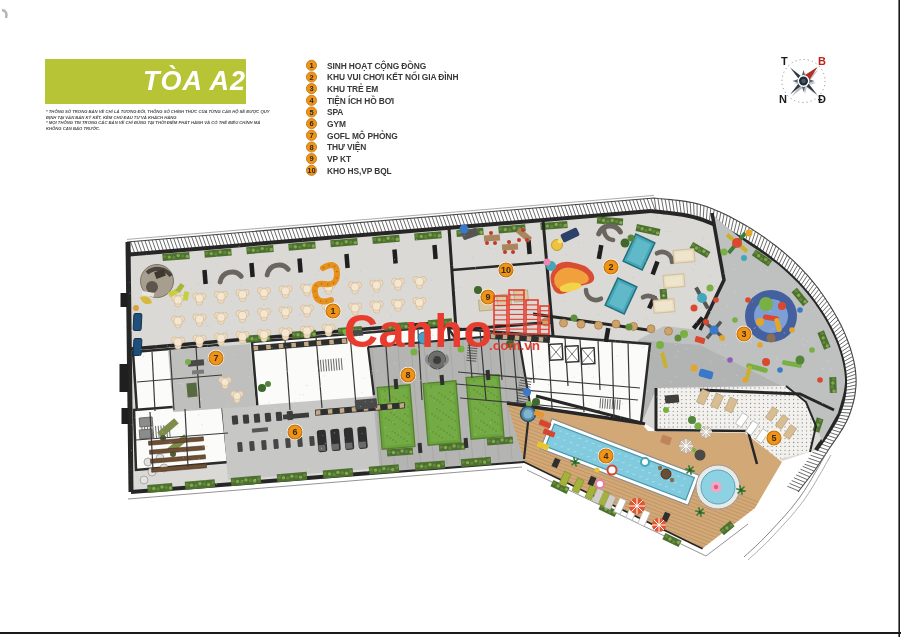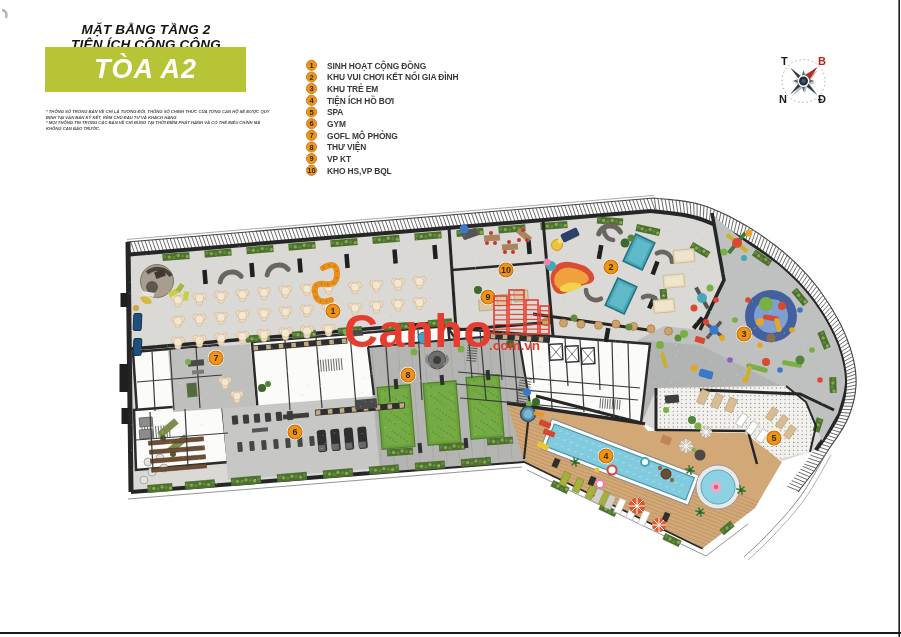--- a/index.html
+++ b/index.html
@@ -1,24 +1,23 @@
 <!DOCTYPE html>
 <html><head><meta charset="utf-8">
 <style>
 html,body{margin:0;padding:0;background:#fff;width:901px;height:637px;overflow:hidden}
 #page{position:relative;width:901px;height:637px;font-family:"Liberation Sans",sans-serif}
 .hdr{position:absolute;left:0;top:22px;width:292px;text-align:center;font-weight:bold;font-style:italic;font-size:13.5px;line-height:15px;color:#141414;letter-spacing:0.2px}
-.gbox{position:absolute;left:45px;top:47px;width:201px;height:45px;background:#b7c436;display:flex;align-items:center;justify-content:center}
+.gbox{position:absolute;left:45px;top:59px;width:201px;height:45px;background:#b7c436;display:flex;align-items:center;justify-content:flex-end}
 .gbox span{color:#fff;font-weight:bold;font-style:italic;font-size:27px;letter-spacing:1px}
 .fine{position:absolute;left:46px;top:109px;width:245px;font-size:4.2px;font-style:italic;font-weight:bold;color:#4a4a4a;line-height:5.6px}
 svg{position:absolute;left:0;top:0}
 </style></head>
 <body>
 <div id="page">
-<div class="hdr">MẶT BẰNG TẦNG 2<br>TIỆN ÍCH CÔNG CỘNG</div>
 <div class="gbox">
       <span>TÒA A2</span>
     </div>
 <div class="fine">* THÔNG SỐ TRONG BẢN VẼ CHỈ LÀ TƯƠNG ĐỐI, THÔNG SỐ CHÍNH THỨC CỦA TỪNG CĂN HỘ SẼ ĐƯỢC QUY<br>ĐỊNH TẠI VĂN BẢN KÝ KẾT, KÈM CHỦ ĐẦU TƯ VÀ KHÁCH HÀNG<br>* MỌI THÔNG TIN TRONG CÁC BẢN VẼ CHỈ ĐÚNG TẠI THỜI ĐIỂM PHÁT HÀNH VÀ CÓ THỂ ĐIỀU CHỈNH MÀ<br>KHÔNG CẦN BÁO TRƯỚC.</div>
 <svg width="901" height="637" viewBox="0 0 901 637">
 <g>
         <polygon points="127.0,242.0 654.0,198.0 655.9,198.2 658.2,198.5 660.8,198.7 663.8,199.0 667.1,199.3 670.5,199.6 674.2,200.0 677.9,200.4 681.8,200.9 685.6,201.4 689.4,202.1 693.1,202.8 696.6,203.6 700.0,204.5 703.2,205.5 706.5,206.6 709.7,207.8 713.0,209.0 716.2,210.4 719.5,211.8 722.7,213.2 725.9,214.7 729.1,216.3 732.3,218.0 735.5,219.7 738.7,221.4 741.8,223.2 745.0,225.0 748.2,226.9 751.3,228.8 754.5,230.9 757.8,233.0 761.0,235.1 764.1,237.3 767.3,239.6 770.4,241.9 773.5,244.2 776.6,246.5 779.5,248.9 782.5,251.3 785.3,253.6 788.0,256.0 790.6,258.4 793.2,260.7 795.7,263.1 798.1,265.5 800.5,267.9 802.9,270.3 805.1,272.8 807.4,275.2 809.5,277.7 811.7,280.3 813.8,282.9 815.9,285.5 818.0,288.2 820.0,291.0 822.0,293.8 824.1,296.7 826.1,299.7 828.1,302.7 830.0,305.8 831.9,308.9 833.8,312.0 835.6,315.2 837.4,318.3 839.1,321.5 840.7,324.6 842.2,327.8 843.7,330.9 845.0,334.0 846.3,337.1 847.5,340.2 848.6,343.3 849.7,346.4 850.7,349.5 851.6,352.6 852.5,355.8 853.3,358.9 854.0,361.9 854.6,365.0 855.1,368.1 855.5,371.1 855.8,374.1 856.0,377.0 856.1,379.9 856.1,382.8 856.0,385.7 855.7,388.5 855.4,391.3 855.0,394.2 854.6,396.9 854.0,399.7 853.3,402.5 852.6,405.2 851.8,407.9 850.9,410.6 850.0,413.3 849.0,416.0 847.8,418.7 846.5,421.6 844.9,424.6 843.2,427.6 841.3,430.6 839.5,433.5 837.6,436.4 835.7,439.2 833.8,441.9 832.1,444.4 830.5,446.7 829.1,448.8 827.9,450.5 827.0,452.0 816.0,450.0 816.9,448.6 818.1,446.8 819.5,444.8 821.1,442.6 822.8,440.1 824.7,437.4 826.6,434.7 828.5,431.8 830.3,428.9 832.2,426.0 833.9,423.1 835.5,420.3 836.8,417.6 838.0,415.0 839.0,412.5 839.9,410.0 840.8,407.6 841.6,405.1 842.3,402.7 842.9,400.2 843.4,397.8 843.9,395.3 844.3,392.8 844.6,390.3 844.8,387.8 845.0,385.2 845.0,382.6 845.0,380.0 844.9,377.3 844.7,374.6 844.4,371.9 844.0,369.2 843.5,366.4 843.0,363.6 842.4,360.8 841.7,358.0 840.9,355.2 840.1,352.3 839.1,349.5 838.2,346.7 837.1,343.8 836.0,341.0 834.8,338.2 833.5,335.3 832.1,332.4 830.7,329.4 829.1,326.5 827.5,323.6 825.9,320.6 824.2,317.7 822.4,314.8 820.6,311.9 818.7,309.1 816.8,306.4 814.9,303.6 813.0,301.0 811.1,298.4 809.1,295.9 807.1,293.4 805.0,291.0 802.9,288.6 800.8,286.2 798.6,283.8 796.4,281.5 794.1,279.2 791.8,277.0 789.4,274.7 787.0,272.5 784.5,270.2 782.0,268.0 779.4,265.8 776.7,263.5 773.9,261.3 771.1,259.1 768.2,256.8 765.3,254.6 762.3,252.5 759.3,250.3 756.3,248.2 753.2,246.2 750.2,244.2 747.1,242.2 744.0,240.3 741.0,238.5 738.0,236.7 734.9,235.0 731.8,233.3 728.7,231.6 725.6,230.0 722.5,228.4 719.3,226.8 716.2,225.4 713.0,224.0 709.8,222.6 706.6,221.3 703.4,220.1 700.2,219.0 697.0,218.0 693.7,217.1 690.1,216.2 686.4,215.5 682.7,214.8 678.8,214.2 675.0,213.7 671.2,213.2 667.6,212.8 664.1,212.4 660.8,212.1 657.9,211.8 655.2,211.5 652.9,211.3 651.0,211.0 129.0,254.5" fill="#ffffff"></polygon>
 <polygon points="129.0,254.5 651.0,211.0 697.0,218.0 741.0,238.5 782.0,268.0 813.0,301.0 836.0,341.0 845.0,380.0 838.0,415.0 816.0,450.0 782.0,461.0 745.0,432.0 655.0,430.0 645.0,424.0 507.0,403.0 524.0,461.0 131.0,492.0" fill="#dad9d5"></polygon>
 <path d="M127.0 242.0L131.2 253.7 M130.6 241.7L134.8 253.4 M134.2 241.4L138.4 253.1 M137.8 241.1L141.9 252.8 M141.4 240.8L145.5 252.5 M144.9 240.5L149.1 252.2 M148.5 240.2L152.7 251.9 M152.1 239.9L156.3 251.6 M155.7 239.6L159.9 251.3 M159.3 239.3L163.5 251.0 M162.9 239.0L167.1 250.7 M166.5 238.7L170.7 250.4 M170.1 238.4L174.2 250.1 M173.6 238.1L177.8 249.8 M177.2 237.8L181.4 249.5 M180.8 237.5L185.0 249.2 M184.4 237.2L188.6 248.9 M188.0 236.9L192.2 248.6 M191.6 236.6L195.8 248.3 M195.2 236.3L199.4 248.0 M198.8 236.0L202.9 247.7 M202.3 235.7L206.5 247.4 M205.9 235.4L210.1 247.1 M209.5 235.1L213.7 246.8 M213.1 234.8L217.3 246.5 M216.7 234.5L220.9 246.2 M220.3 234.2L224.5 245.9 M223.9 233.9L228.1 245.6 M227.5 233.6L231.6 245.3 M231.0 233.3L235.2 245.0 M234.6 233.0L238.8 244.7 M238.2 232.7L242.4 244.4 M241.8 232.4L246.0 244.1 M245.4 232.1L249.6 243.8 M249.0 231.8L253.2 243.5 M252.6 231.5L256.8 243.2 M256.2 231.2L260.3 242.9 M259.7 230.9L263.9 242.6 M263.3 230.6L267.5 242.3 M266.9 230.3L271.1 242.0 M270.5 230.0L274.7 241.7 M274.1 229.7L278.3 241.4 M277.7 229.4L281.9 241.1 M281.3 229.1L285.5 240.8 M284.9 228.8L289.0 240.5 M288.4 228.5L292.6 240.2 M292.0 228.2L296.2 239.9 M295.6 227.9L299.8 239.6 M299.2 227.6L303.4 239.3 M302.8 227.3L307.0 239.0 M306.4 227.0L310.6 238.7 M310.0 226.7L314.2 238.4 M313.6 226.4L317.7 238.1 M317.1 226.1L321.3 237.8 M320.7 225.8L324.9 237.5 M324.3 225.5L328.5 237.2 M327.9 225.2L332.1 236.9 M331.5 224.9L335.7 236.6 M335.1 224.6L339.3 236.3 M338.7 224.3L342.9 236.0 M342.3 224.0L346.4 235.7 M345.8 223.7L350.0 235.4 M349.4 223.4L353.6 235.1 M353.0 223.1L357.2 234.8 M356.6 222.8L360.8 234.5 M360.2 222.5L364.4 234.2 M363.8 222.2L368.0 233.9 M367.4 221.9L371.6 233.6 M371.0 221.6L375.1 233.3 M374.5 221.3L378.7 233.0 M378.1 221.0L382.3 232.7 M381.7 220.7L385.9 232.4 M385.3 220.4L389.5 232.1 M388.9 220.1L393.1 231.8 M392.5 219.8L396.7 231.5 M396.1 219.5L400.3 231.2 M399.7 219.2L403.8 230.9 M403.2 218.9L407.4 230.6 M406.8 218.6L411.0 230.3 M410.4 218.3L414.6 230.0 M414.0 218.0L418.2 229.7 M417.6 217.7L421.8 229.4 M421.2 217.4L425.4 229.1 M424.8 217.1L429.0 228.8 M428.4 216.8L432.5 228.5 M431.9 216.5L436.1 228.2 M435.5 216.2L439.7 227.9 M439.1 215.9L443.3 227.6 M442.7 215.6L446.9 227.3 M446.3 215.3L450.5 227.0 M449.9 215.0L454.1 226.7 M453.5 214.7L457.7 226.4 M457.1 214.4L461.2 226.1 M460.6 214.1L464.8 225.8 M464.2 213.8L468.4 225.5 M467.8 213.5L472.0 225.2 M471.4 213.2L475.6 224.9 M475.0 212.9L479.2 224.6 M478.6 212.6L482.8 224.3 M482.2 212.3L486.4 224.0 M485.8 212.0L489.9 223.7 M489.3 211.7L493.5 223.4 M492.9 211.4L497.1 223.1 M496.5 211.1L500.7 222.8 M500.1 210.8L504.3 222.5 M503.7 210.5L507.9 222.2 M507.3 210.3L511.5 221.9 M510.9 210.0L515.1 221.6 M514.5 209.7L518.6 221.3 M518.0 209.4L522.2 221.0 M521.6 209.1L525.8 220.7 M525.2 208.8L529.4 220.4 M528.8 208.5L533.0 220.1 M532.4 208.2L536.6 219.8 M536.0 207.9L540.2 219.5 M539.6 207.6L543.8 219.2 M543.2 207.3L547.3 218.9 M546.7 207.0L550.9 218.6 M550.3 206.7L554.5 218.3 M553.9 206.4L558.1 218.0 M557.5 206.1L561.7 217.7 M561.1 205.8L565.3 217.4 M564.7 205.5L568.9 217.1 M568.3 205.2L572.5 216.9 M571.9 204.9L576.0 216.6 M575.4 204.6L579.6 216.3 M579.0 204.3L583.2 216.0 M582.6 204.0L586.8 215.7 M586.2 203.7L590.4 215.4 M589.8 203.4L594.0 215.1 M593.4 203.1L597.6 214.8 M597.0 202.8L601.2 214.5 M600.6 202.5L604.7 214.2 M604.1 202.2L608.3 213.9 M607.7 201.9L611.9 213.6 M611.3 201.6L615.5 213.3 M614.9 201.3L619.1 213.0 M618.5 201.0L622.7 212.7 M622.1 200.7L626.3 212.4 M625.7 200.4L629.9 212.1 M629.3 200.1L633.4 211.8 M632.8 199.8L637.0 211.5 M636.4 199.5L640.6 211.2 M640.0 199.2L644.2 210.9 M643.6 198.9L647.8 210.6 M647.2 198.6L651.4 210.3 M650.8 198.3L655.0 210.0 M654.4 198.0L656.1 210.3 M657.9 198.4L659.9 210.7 M661.5 198.8L663.7 211.0 M665.1 199.1L667.2 211.3 M668.7 199.4L670.8 211.7 M672.3 199.8L674.2 212.0 M675.9 200.2L677.7 212.4 M679.4 200.6L681.1 212.9 M683.0 201.1L684.5 213.4 M686.6 201.6L687.7 214.0 M690.1 202.2L691.0 214.6 M693.6 202.9L694.1 215.3 M697.1 203.7L697.1 216.1 M700.6 204.7L700.1 217.1 M704.0 205.8L703.2 218.2 M707.4 206.9L706.4 219.3 M710.8 208.2L709.5 220.5 M714.2 209.5L712.6 221.8 M717.5 210.9L715.7 223.2 M720.8 212.4L718.7 224.6 M724.1 213.9L721.8 226.1 M727.3 215.4L724.9 227.6 M730.5 217.0L727.9 229.2 M733.7 218.7L730.9 230.8 M736.9 220.4L733.9 232.5 M740.0 222.2L736.9 234.2 M743.2 223.9L739.9 235.9 M746.3 225.8L742.9 237.7 M749.3 227.6L745.8 239.5 M752.4 229.5L748.7 241.4 M755.4 231.5L751.5 243.3 M758.4 233.4L754.4 245.2 M761.4 235.5L757.2 247.1 M764.4 237.5L760.0 249.1 M767.3 239.6L762.8 251.2 M770.2 241.7L765.7 253.3 M773.1 243.9L768.5 255.4 M776.0 246.1L771.2 257.5 M778.8 248.3L773.8 259.7 M781.6 250.6L776.5 261.9 M784.4 252.9L779.1 264.1 M787.1 255.2L781.6 266.4 M789.8 257.6L784.2 268.7 M792.4 260.0L786.7 271.0 M795.1 262.5L789.1 273.4 M797.7 265.0L791.5 275.8 M800.2 267.5L793.9 278.3 M802.7 270.1L796.2 280.7 M805.1 272.8L798.4 283.2 M807.5 275.4L800.6 285.7 M809.9 278.2L802.8 288.3 M812.2 280.9L804.9 291.0 M814.5 283.7L807.0 293.7 M816.7 286.6L809.1 296.4 M818.8 289.4L811.1 299.2 M821.0 292.4L813.1 302.0 M823.1 295.3L815.1 304.8 M825.1 298.3L817.0 307.6 M827.1 301.2L818.8 310.5 M829.1 304.3L820.7 313.4 M831.0 307.3L822.5 316.4 M832.8 310.4L824.2 319.3 M834.7 313.5L825.9 322.3 M836.5 316.6L827.5 325.3 M838.2 319.8L829.1 328.3 M839.8 323.0L830.6 331.3 M841.5 326.2L832.1 334.3 M843.0 329.4L833.4 337.4 M844.5 332.7L834.7 340.4 M845.8 336.1L835.9 343.6 M847.2 339.4L837.1 346.7 M848.4 342.8L838.3 349.9 M849.6 346.2L839.3 353.1 M850.7 349.6L840.2 356.1 M851.8 353.1L841.0 359.3 M852.7 356.5L841.8 362.6 M853.5 360.0L842.5 365.8 M854.3 363.5L843.1 369.0 M854.9 367.1L843.6 372.2 M855.4 370.7L844.0 375.4 M855.8 374.2L844.1 378.2 M856.0 377.8L844.1 381.4 M856.1 381.4L844.1 384.6 M856.0 385.0L843.9 387.7 M855.7 388.6L843.5 390.5 M855.3 392.2L843.0 393.7 M854.8 395.7L842.4 396.8 M854.1 399.3L841.7 400.0 M853.3 402.8L840.8 402.8 M852.3 406.3L839.9 405.9 M851.2 409.7L838.8 409.1 M850.1 413.1L837.7 412.2 M848.8 416.5L836.5 414.7 M847.4 419.8L835.2 417.4 M845.7 423.0L833.6 420.2 M844.0 426.1L832.0 422.9 M842.2 429.2L830.2 425.7 M840.3 432.3L828.4 428.6 M838.3 435.3L826.5 431.4 M836.3 438.3L824.6 434.3 M834.3 441.3L822.6 437.2 M832.2 444.2L820.6 440.1 M830.2 447.2L818.5 443.0 M828.2 450.2L816.4 446.1 M826.2 453.2L814.4 449.2 M824.2 456.2L812.4 452.2 M822.2 459.2L810.5 455.2 M820.2 462.2L808.5 458.2 M818.2 465.2L806.5 461.2 M816.2 468.2L804.5 464.2 M814.1 471.1L802.7 466.3 M811.9 474.0L800.5 469.2 M809.7 476.8L798.3 472.0 M807.5 479.7L796.1 474.9 M805.3 482.5L793.9 477.7 M803.1 485.4L791.7 480.5 M800.9 488.2L789.5 483.4 M798.7 491.0L787.3 486.2" stroke="#3a3a3a" stroke-width="0.75" fill="none"></path>
 <polyline points="127.0,242.0 654.0,198.0 655.9,198.2 658.2,198.5 660.8,198.7 663.8,199.0 667.1,199.3 670.5,199.6 674.2,200.0 677.9,200.4 681.8,200.9 685.6,201.4 689.4,202.1 693.1,202.8 696.6,203.6 700.0,204.5 703.2,205.5 706.5,206.6 709.7,207.8 713.0,209.0 716.2,210.4 719.5,211.8 722.7,213.2 725.9,214.7 729.1,216.3 732.3,218.0 735.5,219.7 738.7,221.4 741.8,223.2 745.0,225.0 748.2,226.9 751.3,228.8 754.5,230.9 757.8,233.0 761.0,235.1 764.1,237.3 767.3,239.6 770.4,241.9 773.5,244.2 776.6,246.5 779.5,248.9 782.5,251.3 785.3,253.6 788.0,256.0 790.6,258.4 793.2,260.7 795.7,263.1 798.1,265.5 800.5,267.9 802.9,270.3 805.1,272.8 807.4,275.2 809.5,277.7 811.7,280.3 813.8,282.9 815.9,285.5 818.0,288.2 820.0,291.0 822.0,293.8 824.1,296.7 826.1,299.7 828.1,302.7 830.0,305.8 831.9,308.9 833.8,312.0 835.6,315.2 837.4,318.3 839.1,321.5 840.7,324.6 842.2,327.8 843.7,330.9 845.0,334.0 846.3,337.1 847.5,340.2 848.6,343.3 849.7,346.4 850.7,349.5 851.6,352.6 852.5,355.8 853.3,358.9 854.0,361.9 854.6,365.0 855.1,368.1 855.5,371.1 855.8,374.1 856.0,377.0 856.1,379.9 856.1,382.8 856.0,385.7 855.7,388.5 855.4,391.3 855.0,394.2 854.6,396.9 854.0,399.7 853.3,402.5 852.6,405.2 851.8,407.9 850.9,410.6 850.0,413.3 849.0,416.0 847.8,418.7 846.5,421.6 844.9,424.6 843.2,427.6 841.3,430.6 839.5,433.5 837.6,436.4 835.7,439.2 833.8,441.9 832.1,444.4 830.5,446.7 829.1,448.8 827.9,450.5 827.0,452.0 815.0,470.0 798.0,492.0" fill="none" stroke="#444" stroke-width="1.1"></polyline>

